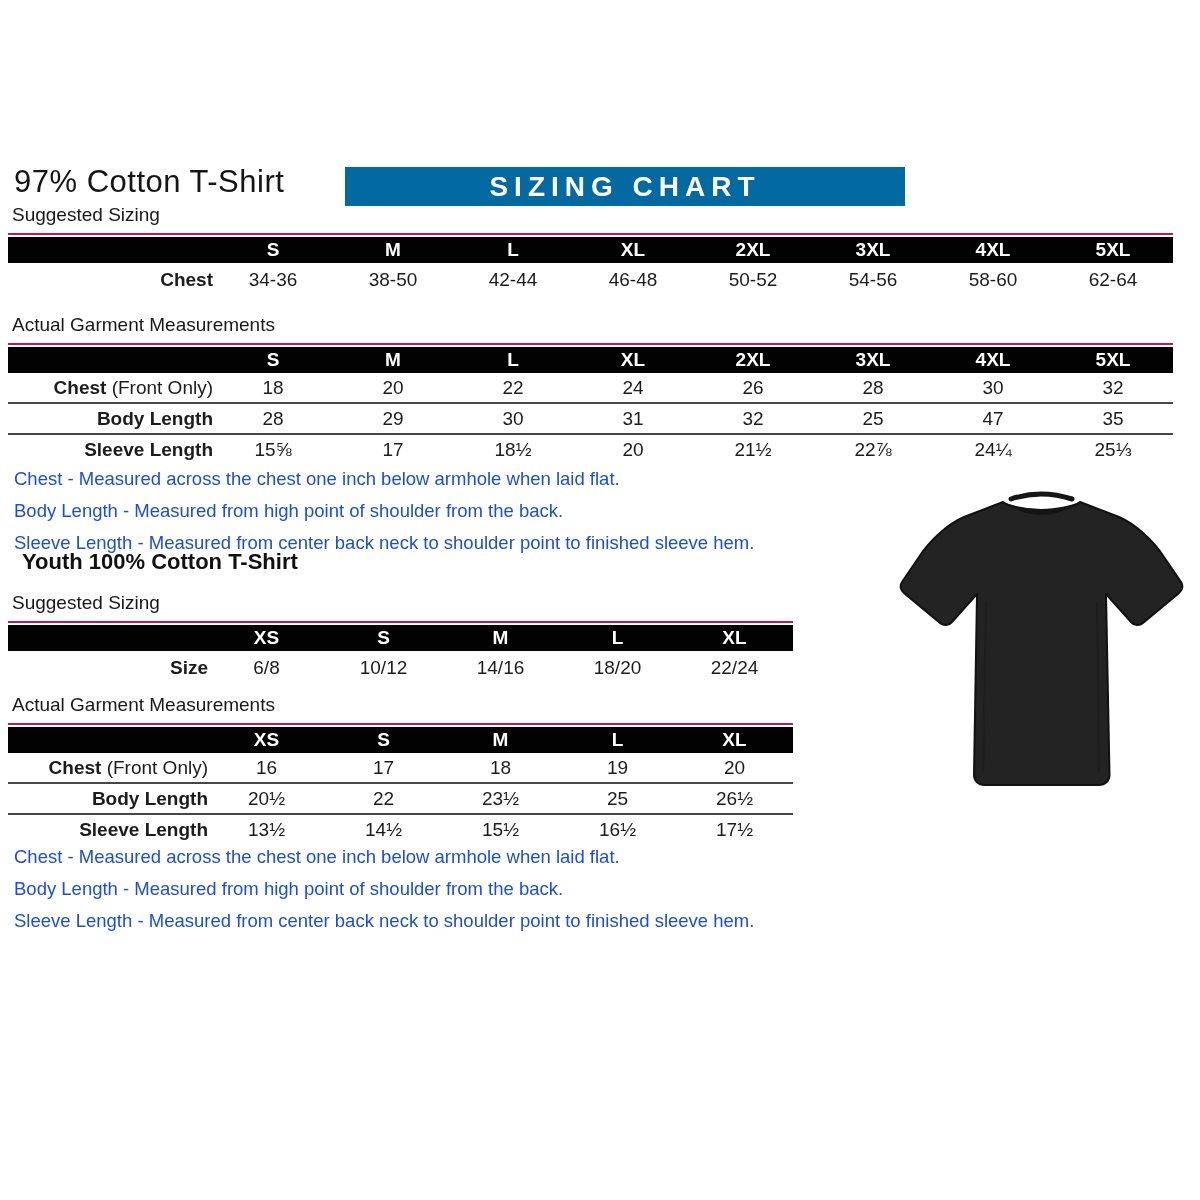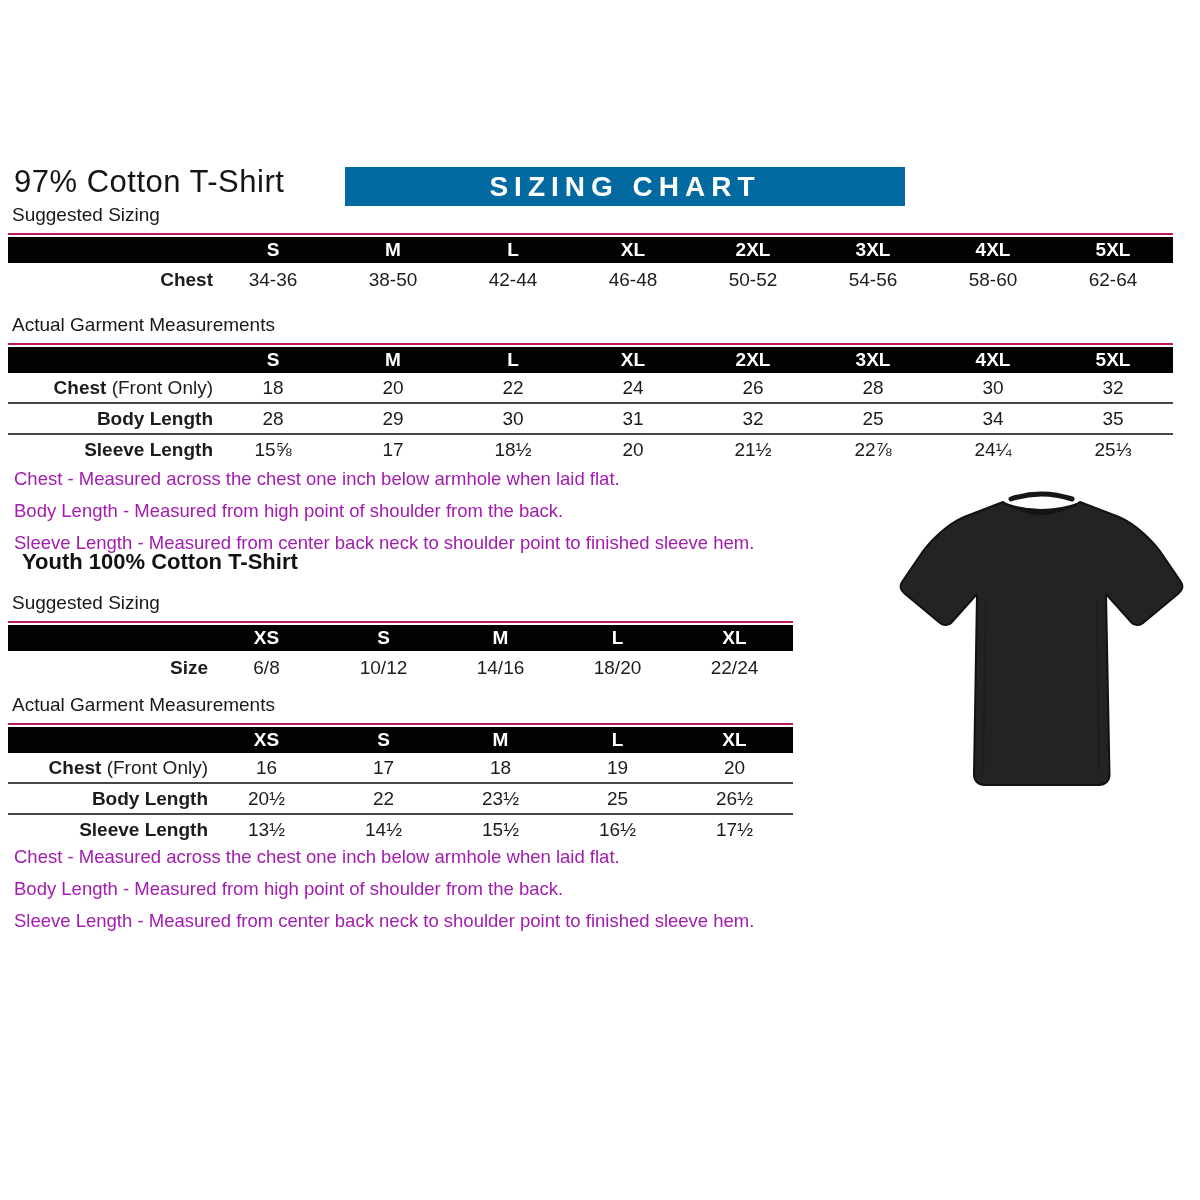--- a/index.html
+++ b/index.html
@@ -25,21 +25,21 @@
   tr.hdr th{background:#020202;color:#fff;font-size:19px;font-weight:bold;
             height:26px;text-align:center;padding:0;}
   td{font-size:19px;height:29px;padding:0;vertical-align:middle;}
   td.label{text-align:right;padding-left:8px;white-space:nowrap;}
   td.label .b{font-weight:bold;}
   td.val{text-align:center;}
   tr.rule td{border-bottom:2px solid #474747;}
   tr.tall td{height:33px;}
 
   
-  .notes{font-size:18.5px;line-height:32px;color:#a21caf;}
+  .notes{font-size:18.5px;line-height:32px;color:#1d4ed8;}
 
   
   #youth-title{left:22px;top:549px;font-size:22px;font-weight:bold;color:#111;}
 
   
   #tshirt{left:890px;top:472px;width:300px;height:348px;}
 </style>
 </head>
 <body>
 
@@ -114,21 +114,21 @@
       <td class="val">32</td>
     </tr>
     <tr class="rule">
       <td class="label"><span class="b">Body Length</span><span></span></td>
       <td class="val">28</td>
       <td class="val">29</td>
       <td class="val">30</td>
       <td class="val">31</td>
       <td class="val">32</td>
       <td class="val">25</td>
-      <td class="val">34</td>
+      <td class="val">47</td>
       <td class="val">35</td>
     </tr>
     <tr>
       <td class="label"><span class="b">Sleeve Length</span><span></span></td>
       <td class="val">15⅝</td>
       <td class="val">17</td>
       <td class="val">18½</td>
       <td class="val">20</td>
       <td class="val">21½</td>
       <td class="val">22⅞</td>

